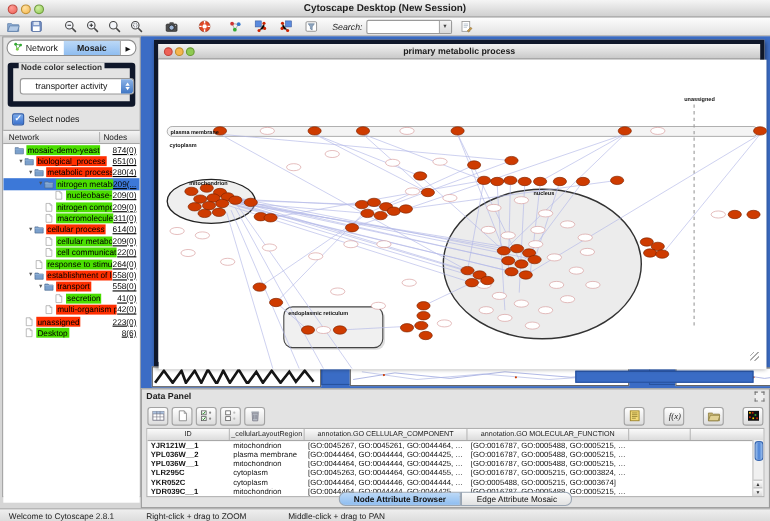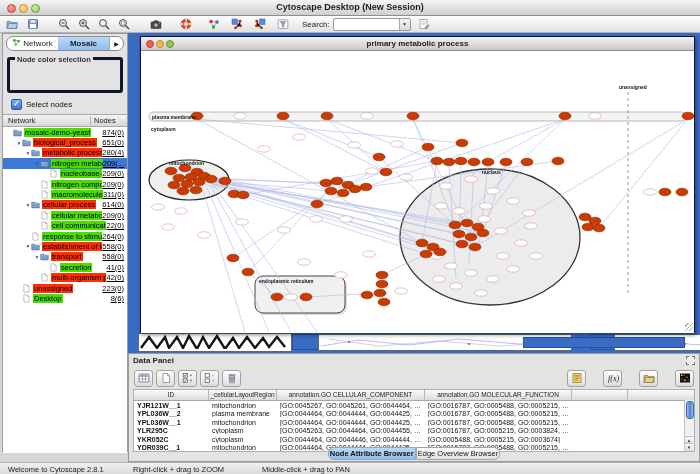--- a/index.html
+++ b/index.html
@@ -12,37 +12,37 @@
     background:linear-gradient(#f5f5f5,#cfcfcf);border-bottom:1px solid #8e8e8e;}
   .tl{position:absolute;top:4px;width:7px;height:7px;border-radius:50%;}
   #titlebar .t-red{left:7px;background:radial-gradient(circle at 35% 30%,#ff9d96,#ee6156);border:.5px solid #c1453c;}
   #titlebar .t-yel{left:19px;background:radial-gradient(circle at 35% 30%,#ffe2a2,#f5b64d);border:.5px solid #c08e2f;}
   #titlebar .t-grn{left:31px;background:radial-gradient(circle at 35% 30%,#d2f0a2,#8fca53);border:.5px solid #6a9a36;}
   #win-title{width:100%;text-align:center;font-size:9px;font-weight:bold;color:#1d1d1d;line-height:15px;}
   
   #toolbar{left:0;top:16px;width:700px;height:16px;background:linear-gradient(#fdfdfd,#e2e2e2);
     border-bottom:1px solid #b2b2b2;display:flex;align-items:center;}
   .tbicon{width:14px;height:14px;display:inline-flex;align-items:center;justify-content:center;flex:0 0 auto;}
-  #search-label{font-size:8px;color:#222;margin-left:12px;margin-right:3px;}
+  #search-label{font-size:8px;color:#222;margin-left:12px;margin-right:3px;font-style:italic;}
   #search-combo{width:76px;height:11px;background:#fff;border:1px solid #9a9a9a;border-radius:2px;position:relative;}
   #search-combo .arrow{position:absolute;right:0;top:0;width:10px;height:100%;background:linear-gradient(#f4f4f4,#d9d9d9);
      border-left:1px solid #aaa;font-size:5px;color:#444;text-align:center;line-height:11px;}
   #search-input{position:absolute;left:1px;top:0;width:62px;height:100%;border:0;font-size:8px;padding:0 2px;outline:none;background:transparent;}
   
   #control-panel{left:2px;top:33px;width:126px;height:419px;background:#e3e3e3;
      border:1px solid #9a9a9a;box-sizing:border-box;}
   .panel-head{height:13px;display:flex;align-items:center;justify-content:space-between;
      padding:0 4px;font-size:8px;font-weight:bold;color:#222;}
   .float-icon{width:7px;height:7px;border:1px dashed #777;background:#eee;}
   #cp-tabs{margin:2px 3px 0 3px;height:13px;display:flex;border:1px solid #8d8d8d;border-radius:7px;
      overflow:hidden;background:#fff;font-size:8px;}
   .cp-tab{flex:1;display:flex;align-items:center;justify-content:center;gap:2px;color:#222;}
   .cp-tab.sel{background:linear-gradient(#bcd9f7,#8fbdf0);font-weight:bold;}
   #cp-tab-more{width:13px;display:flex;align-items:center;justify-content:center;border-left:1px solid #aaa;font-size:6px;color:#111;}
-  #groupbox{margin:6px 4px 0 4px;border:3px solid #0f172a;border-radius:3px;position:relative;height:30px;}
+  #groupbox{margin:6px 4px 0 4px;border:5px solid #0f172a;border-radius:3px;position:relative;height:30px;}
   #groupbox .gtitle{position:absolute;top:-5px;left:5px;background:#e3e3e3;padding:0 2px;font-size:7.5px;font-weight:bold;color:#333;}
   #node-color-combo{position:absolute;left:6px;top:9px;width:102px;height:13px;background:#fff;border:1px solid #979797;
      border-radius:3px;font-size:8px;color:#111;display:flex;align-items:center;justify-content:center;}
   #node-color-combo .cap{position:absolute;right:0;top:0;width:11px;height:100%;border-radius:0 3px 3px 0;
      background:linear-gradient(#8db4e8,#3f76c4);display:flex;flex-direction:column;align-items:center;justify-content:center;gap:1px;}
   .cap i{width:0;height:0;border-left:2.5px solid transparent;border-right:2.5px solid transparent;}
   .cap .up{border-bottom:3px solid #fff;}
   .cap .dn{border-top:3px solid #fff;}
   #select-nodes-row{display:flex;align-items:center;gap:4px;margin:6px 0 0 8px;height:10px;}
   #select-nodes-box{width:9px;height:9px;border-radius:2px;background:linear-gradient(#7aabee,#3c72cc);
@@ -58,21 +58,21 @@
   .ticon{flex:0 0 auto;margin-right:2px;display:flex;}
   .chip{padding:0 1px;color:#000;overflow:hidden;flex:0 1 auto;}
   .chip.green{background:#4ade00;}
   .chip.red{background:#ff2f00;}
   .tcount{margin-left:auto;padding-right:3px;color:#000;flex:0 0 auto;text-decoration:underline;}
   
   #desktop{left:128px;top:33px;width:572px;height:320px;background:#3b6cc5;overflow:hidden;}
   .bwin{position:absolute;background:#fff;border:1px solid #666;}
   .bfrag{position:absolute;background:#3a6cc5;border:1px solid #27529e;}
   #net-window{position:absolute;left:12px;top:3px;width:555px;height:297px;background:#fff;
-      border:1px solid #0f172a;box-shadow:1px 2px 4px rgba(0,0,0,.45);box-sizing:border-box;}
+      border:4px solid #0f172a;box-shadow:1px 2px 4px rgba(0,0,0,.45);box-sizing:border-box;}
   #net-titlebar{height:13px;background:linear-gradient(#f2f2f2,#c9c9c9);border-bottom:1px solid #8a8a8a;position:relative;}
   #net-titlebar .tl{top:3px;width:6px;height:6px;}
   #net-titlebar .t-red{left:5px;background:#ee6156;border:.5px solid #c1453c;}
   #net-titlebar .t-yel{left:15px;background:#f5b64d;border:.5px solid #c08e2f;}
   #net-titlebar .t-grn{left:25px;background:#8fca53;border:.5px solid #6a9a36;}
   #net-title{width:100%;text-align:center;font-size:8px;color:#1d1d1d;line-height:13px;font-weight:bold;}
   #net-canvas{display:block;}
   
   #data-panel{left:128px;top:353px;width:572px;height:109px;background:#e3e3e3;border:1px solid #9a9a9a;box-sizing:border-box;}
   #dp-toolbar{height:22px;display:flex;align-items:center;padding:0 5px;gap:3px;}
@@ -84,21 +84,21 @@
   #dp-thead div{border-right:1px solid #b8b8b8;text-align:center;line-height:10px;overflow:hidden;white-space:nowrap;box-sizing:border-box;}
   .dprow{display:flex;height:8.5px;font-size:7px;color:#111;align-items:center;}
   .dprow div{overflow:hidden;white-space:nowrap;text-overflow:ellipsis;box-sizing:border-box;padding:0 3px;}
   .dprow .c0{font-weight:bold;}
   #dp-scroll{position:absolute;right:0;top:10px;bottom:0;width:9px;background:#f0f0f0;border-left:1px solid #c0c0c0;}
   #dp-thumb{position:absolute;left:1px;top:1px;width:6px;height:16px;border-radius:3px;
      background:linear-gradient(90deg,#9cc0ee,#4a82d6,#9cc0ee);border:.5px solid #3c6ab2;}
   .dp-arr{position:absolute;left:0;width:8px;height:7px;background:linear-gradient(#fdfdfd,#d8d8d8);border-top:1px solid #bbb;
      font-size:4.5px;text-align:center;line-height:7px;color:#333;}
   #dp-tabs{position:absolute;left:0;right:0;bottom:1px;height:13px;display:flex;justify-content:center;gap:0;}
-  .dp-tab{padding:0 1px;height:11px;line-height:11px;font-size:7.5px;color:#111;background:linear-gradient(#fbfbfb,#e2e2e2);
+  .dp-tab{padding:0 13px;height:11px;line-height:11px;font-size:7.5px;color:#111;background:linear-gradient(#fbfbfb,#e2e2e2);
      border:1px solid #9aa6b4;text-align:right;}
   .dp-tab:first-child{border-radius:6px 0 0 6px;}
   .dp-tab:last-child{border-radius:0 6px 6px 0;}
   .dp-tab.sel{background:linear-gradient(#bcd9f7,#8fbdf0);font-weight:bold;}
   
   #statusbar{left:0;top:462px;width:700px;height:12px;background:linear-gradient(#efefef,#dadada);
      border-top:1px solid #b0b0b0;font-size:7.5px;color:#222;}
   #statusbar span{position:absolute;top:2px;}
   #st-0{left:8px;} #st-1{left:133px;} #st-2{left:262px;}
   .grip{position:absolute;right:1px;bottom:1px;width:8px;height:8px;
@@ -232,20 +232,27 @@
           </svg></span>
       <span>Network</span>
     </span>
     <span class="cp-tab sel">
       <span>Mosaic</span>
     </span>
     <span id="cp-tab-more">▶</span>
   </div>
   <div id="groupbox">
     <span class="gtitle">Node color selection</span>
+    <div id="node-color-combo">
+      <span style="margin-right:10px;">transporter activity</span>
+      <span class="cap">
+          <i class="up"></i>
+          <i class="dn"></i>
+        </span>
+    </div>
   </div>
   <div id="select-nodes-row">
     <span id="select-nodes-box">✓</span>
     <span style="font-size:8px;color:#111;">Select nodes</span>
   </div>
   <div id="tree-header">
     <span class="c1">Network</span>
     <span class="c2">Nodes</span>
   </div>
   <div id="tree-body">
@@ -798,21 +805,21 @@
         </div>
       </div>
     <div id="dp-scroll">
       <div id="dp-thumb"></div>
       <div class="dp-arr" style="bottom:7px;">▲</div>
       <div class="dp-arr" style="bottom:0;">▼</div>
     </div>
   </div>
   <div id="dp-tabs">
     <span class="dp-tab sel">Node Attribute Browser</span>
-    <span class="dp-tab">Edge Overview Browser</span>
+    <span class="dp-tab">Edge Attribute Mosaic</span>
   </div>
 </div>
 
 <div class="abs" id="statusbar">
   <span id="st-0">Welcome to Cytoscape 2.8.1</span>
   <span id="st-1">Right-click + drag to ZOOM</span>
   <span id="st-2">Middle-click + drag to PAN</span>
 </div>
 
 </body></html>

